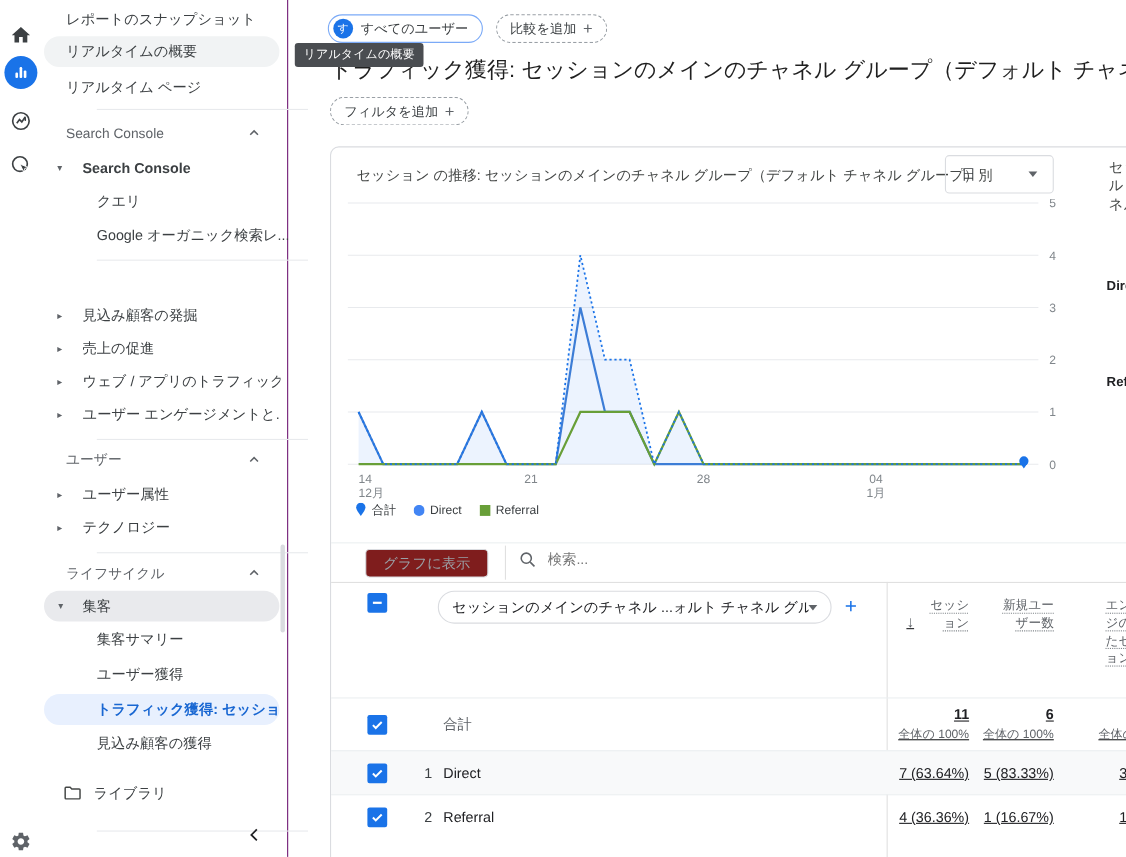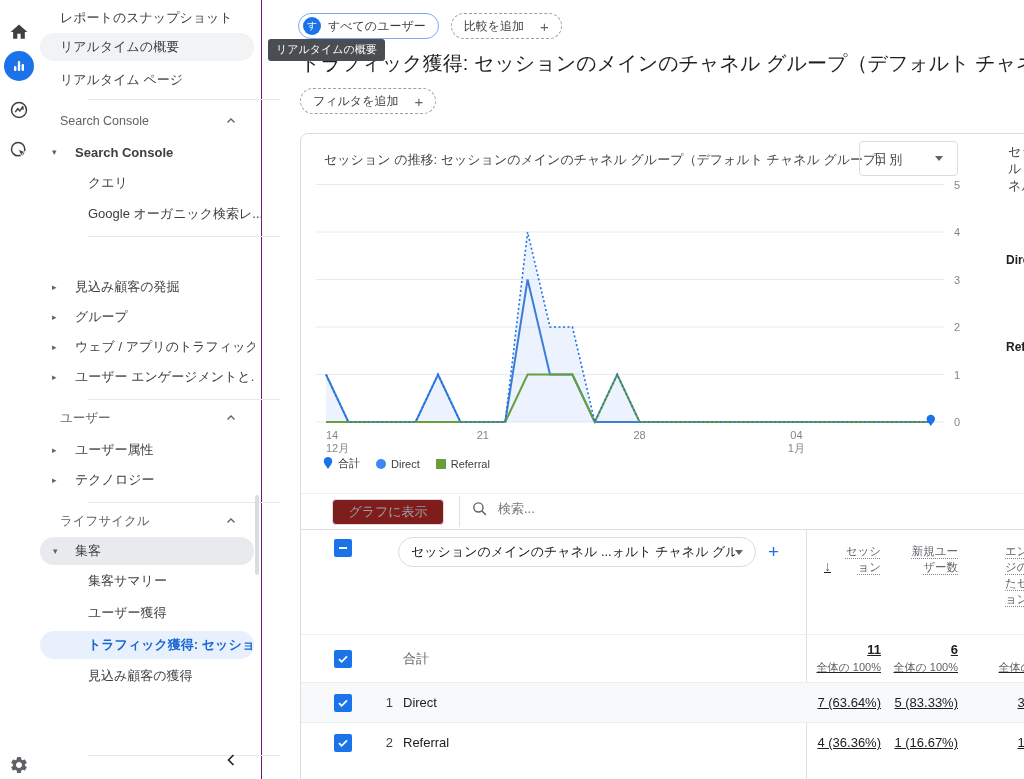--- a/index.html
+++ b/index.html
@@ -20,21 +20,21 @@
   .ind0 { padding-left:24px; } .ind1 { padding-left:39px; } .ind2 { padding-left:52px; }
   .sb-head { color:#5f6368; font-size:12.5px; }
   .sb-arrow { position:absolute; left:16px; font-size:9px; color:#5f6368; }
   .sb-chev { position:absolute; right:26px; top:9px; }
   .sb-div { position:absolute; left:52px; width:192px; height:1px; background:#e8eaed; }
   .ellip { white-space:nowrap; overflow:hidden; max-width:180px; }
   
   #main { position:absolute; left:262px; top:0; width:800px; height:779px; background:#fff; }
   .chip { display:inline-flex; align-items:center; height:26px; border-radius:14px; font-size:12px; color:#3c4043; padding:0 12px; cursor:pointer; }
   .chip-audience { border:1px solid #7baaf7; padding-left:4px; gap:7px; }
-  .chip-dashed { border:1px dashed #9aa0a6; gap:16px; }
+  .chip-dashed { border:1px dashed #9aa0a6; gap:6px; }
   .chip-avatar { width:18px; height:18px; border-radius:50%; background:#1a73e8; color:#fff; font-size:10px; display:flex; align-items:center; justify-content:center; }
   .plus-g { color:#5f6368; font-size:15px; }
   #tooltip { position:absolute; left:6px; top:39px; background:#4a4d51; color:#fff; font-size:11px; padding:3px 8px 4px; border-radius:3px; z-index:40; white-space:nowrap; }
   #page-title { position:absolute; left:38px; top:50px; font-size:20px; color:#1f1f1f; white-space:nowrap; }
   
   #card { position:absolute; left:300px; top:133px; width:770px; height:700px; background:#fff; border:1px solid #dadce0; border-radius:8px; }
   #chart-title { position:absolute; left:23px; top:17px; font-size:13px; color:#444746; white-space:nowrap; }
   #interval { position:absolute; left:558px; top:7px; width:99px; height:35px; border:1px solid #dadce0; border-radius:4px; font-size:13px; color:#3c4043; display:flex; align-items:center; padding:0 14px; justify-content:space-between; cursor:pointer; }
   .caret { width:0; height:0; border-left:4px solid transparent; border-right:4px solid transparent; border-top:5px solid #5f6368; }
   #trend-wrap { position:absolute; left:15px; top:47px; width:660px; height:275px; }
@@ -133,21 +133,21 @@
       <span class="ellip">クエリ</span>
     </div>
   <div class="sb-div" style="top:236px"></div>
 
   <div class="sb-row ind1" style="top:273px">
       <span class="sb-arrow">▸</span>
       <span class="ellip">見込み顧客の発掘</span>
     </div>
   <div class="sb-row ind1" style="top:303px">
       <span class="sb-arrow">▸</span>
-      <span class="ellip">グループ</span>
+      <span class="ellip">売上の促進</span>
     </div>
   <div class="sb-row ind1" style="top:333px">
       <span class="sb-arrow">▸</span>
       <span class="ellip">ウェブ / アプリのトラフィック...</span>
     </div>
   <div class="sb-row ind1" style="top:363px">
       <span class="sb-arrow">▸</span>
       <span class="ellip">ユーザー エンゲージメントと...</span>
     </div>
   <div class="sb-div" style="top:399px"></div>
@@ -184,20 +184,26 @@
   <div class="sb-row ind2" style="top:599px">
       <span class="ellip">ユーザー獲得</span>
     </div>
   <div class="sb-row sb-pill sb-active" style="top:631px;padding-left:48px">
       <span class="ellip">トラフィック獲得: セッショ...</span>
     </div>
   <div class="sb-row ind2" style="top:662px">
       <span class="ellip">見込み顧客の獲得</span>
     </div>
 
+  <div class="sb-row" style="top:707px;padding-left:21px;gap:10px">
+    <svg width="18" height="18" viewBox="0 0 24 24" fill="none" stroke="#444746" stroke-width="1.8">
+        <path d="M3 6a1 1 0 011-1h5l2 2h9a1 1 0 011 1v10a1 1 0 01-1 1H4a1 1 0 01-1-1z"></path>
+      </svg>
+    <span class="ellip">ライブラリ</span>
+  </div>
   <div class="sb-div" style="top:755px"></div>
   <div id="sb-scroll"></div>
   <div id="sb-collapse">
     <svg width="12" height="14" viewBox="0 0 12 14">
         <path d="M8.5 2L3.5 7l5 5" stroke="#202124" stroke-width="1.6" fill="none"></path>
       </svg>
   </div>
 </div>
 
 <div id="main">

